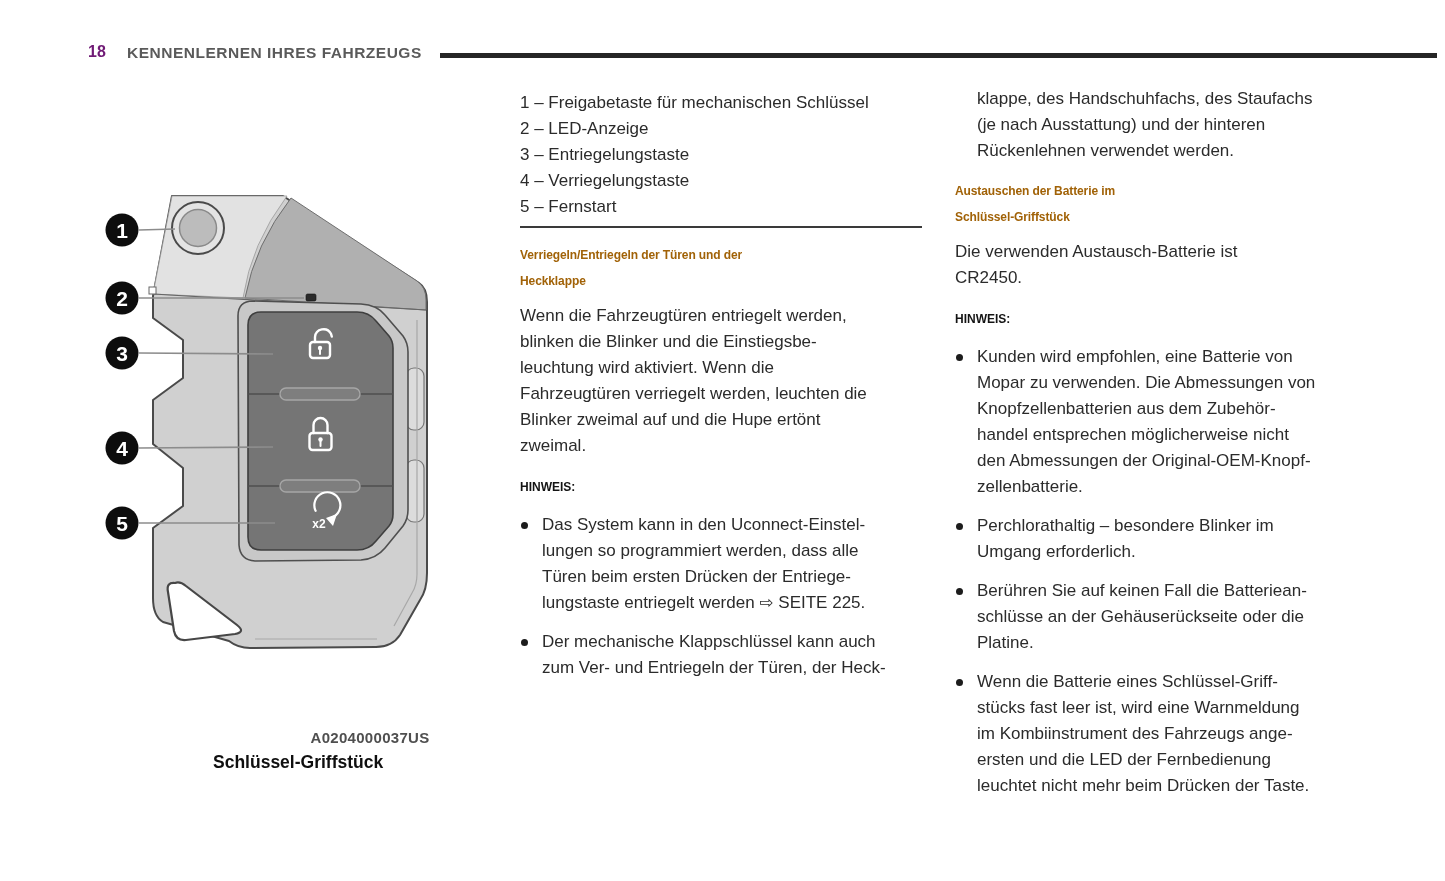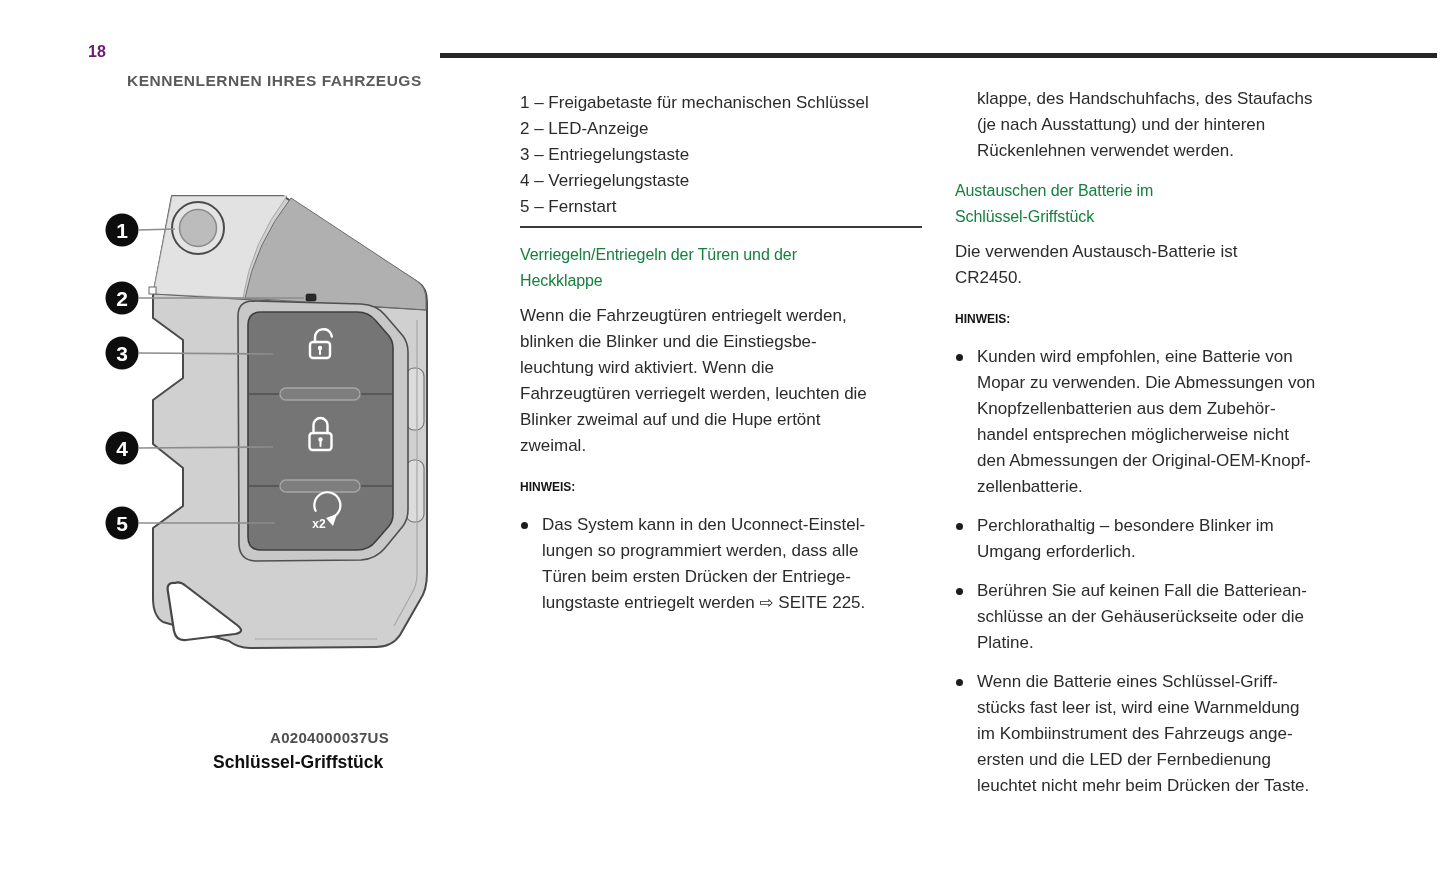--- a/index.html
+++ b/index.html
@@ -4,41 +4,41 @@
 <style>
   html,body{margin:0;padding:0;}
   body{
     width:1445px;height:881px;position:relative;overflow:hidden;
     background:#ffffff;color:#2b2b2b;
     font-family:"Liberation Sans","DejaVu Sans",sans-serif;
     -webkit-font-smoothing:antialiased;
   }
   
   .hdr-num{position:absolute;left:88px;top:43px;font-size:16px;font-weight:700;color:#701a75;}
-  .hdr-title{position:absolute;left:127px;top:44px;font-size:15.5px;font-weight:700;color:#5a5a5a;letter-spacing:.5px;margin-top:28px;}
+  .hdr-title{position:absolute;left:127px;top:44px;font-size:15.5px;font-weight:700;color:#5a5a5a;letter-spacing:.5px;}
   .hdr-rule{position:absolute;left:440px;top:53px;width:997px;height:5px;background:#262626;}
   
   .col{position:absolute;width:414px;font-size:17px;line-height:26px;}
   #col-mid{left:520px;top:86px;}
   #col-right{left:955px;top:86px;}
   .legend{margin-top:4px;}
   .legend-item{white-space:pre;}
   .col-rule{border:none;border-top:2px solid #3a3a3a;margin:6px 0 0 0;width:402px;}
-  h2.sec{font-size:16px;line-height:26px;font-weight:400;color:#15803d;margin:14px 0 0 0;white-space:pre;letter-spacing:-.1px;}
+  h2.sec{font-size:12px;line-height:26px;font-weight:700;color:#a16207;margin:14px 0 0 0;white-space:pre;letter-spacing:-.1px;}
   p.bodytxt{margin:9px 0 0 0;white-space:pre;}
   p.bodytxt + p.bodytxt{margin-top:15px;font-style:italic;}
   .note{font-weight:700;color:#141414;margin-top:15px;font-size:12px;}
   .bullets{margin-top:12px;}
   .bullet{display:flex;margin-bottom:13px;}
   .dot{flex:0 0 auto;width:7px;height:7px;border-radius:50%;background:#1c1c1c;margin:10px 14px 0 1px;}
   .btxt{white-space:pre;}
   .cont{margin-left:22px;white-space:pre;}
   
   #fob-svg{position:absolute;left:95px;top:188px;}
-  .fig-code{position:absolute;left:270px;top:729px;width:200px;text-align:left;
+  .fig-code{position:absolute;left:270px;top:729px;width:200px;text-align:center;
             font-size:15px;font-weight:700;color:#4f4f4f;letter-spacing:.3px;}
   .fig-caption{position:absolute;left:213px;top:752px;font-size:17.5px;font-weight:700;color:#0f0f0f;}
   .callout-num{font-size:21px;font-weight:700;fill:#ffffff;}
 </style>
 </head>
 <body>
 
 <div class="hdr-num">18</div>
 <div class="hdr-title">KENNENLERNEN IHRES FAHRZEUGS</div>
 <div class="hdr-rule"></div>
@@ -162,20 +162,25 @@
   <div class="note">HINWEIS:</div>
 
   <div class="bullets">
     <div class="bullet">
       <span class="dot"></span>
       <span class="btxt">Das System kann in den Uconnect-Einstel-
 lungen so programmiert werden, dass alle
 Türen beim ersten Drücken der Entriege-
 lungstaste entriegelt werden ⇨ SEITE 225.</span>
     </div>
+    <div class="bullet">
+      <span class="dot"></span>
+      <span class="btxt">Der mechanische Klappschlüssel kann auch
+zum Ver- und Entriegeln der Türen, der Heck-</span>
+    </div>
   </div>
 </div>
 
 <div class="col" id="col-right">
   <div class="cont">klappe, des Handschuhfachs, des Staufachs
 (je nach Ausstattung) und der hinteren
 Rückenlehnen verwendet werden.</div>
 
   <h2 class="sec">Austauschen der Batterie im
 Schlüssel-Griffstück</h2>

